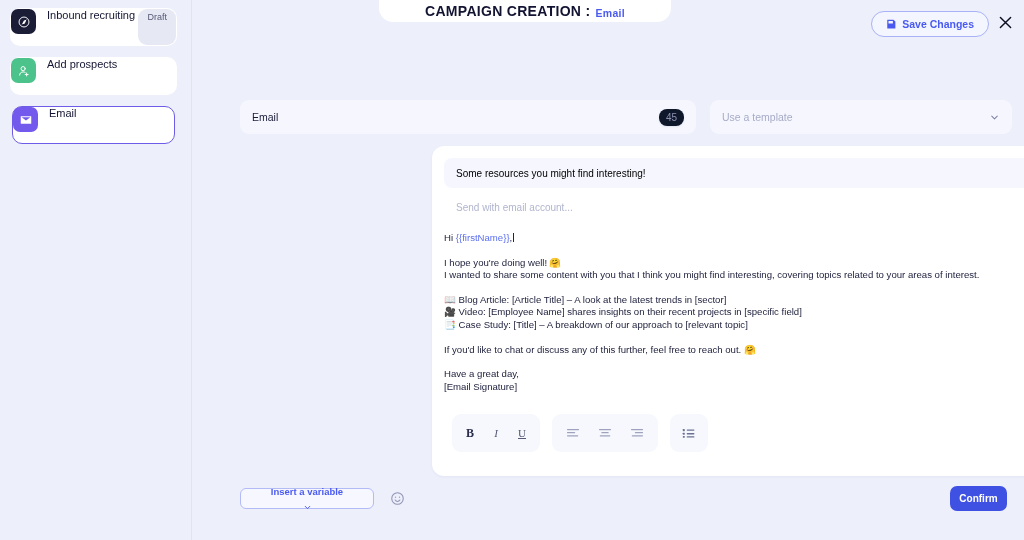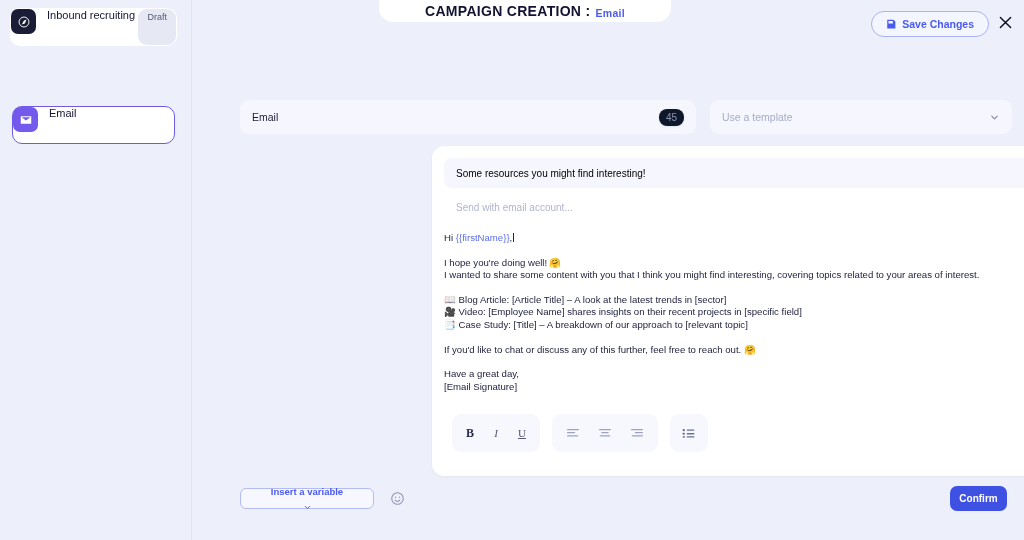--- a/index.html
+++ b/index.html
@@ -213,20 +213,30 @@
         <svg width="14" height="14" viewBox="0 0 24 24" fill="none" stroke="#ffffff" stroke-width="1.6">
           <circle cx="12" cy="12" r="8.5"></circle>
           <path d="M15.5 8.5 L9.5 15.5" stroke-linecap="round"></path>
           <path d="M15.5 8.5 C13 8 10 10 9.5 15.5 C12 16 15 14 15.5 8.5Z" fill="#ffffff" stroke="none"></path>
         </svg>
       </span>
       <span class="nm">Inbound recruiting</span>
       <span class="badge-draft">Draft</span>
     </div>
 
+    <div class="step step-1">
+      <span class="sq sq-green">
+        <svg width="14" height="14" viewBox="0 0 24 24" fill="none" stroke="#ffffff" stroke-width="1.7" stroke-linecap="round">
+          <circle cx="10.5" cy="8" r="3.6"></circle>
+          <path d="M4.5 19c0-3.3 2.7-5.4 6-5.4 1.3 0 2.5.3 3.5.9"></path>
+          <path d="M16.5 15.5v5M14 18h5"></path>
+        </svg>
+      </span>
+      <span class="nm">Add prospects</span>
+    </div>
 
     <div class="step step-2">
       <span class="sq sq-purple">
         <svg width="14" height="14" viewBox="0 0 24 24" fill="#ffffff">
           <path d="M3 5.5h18v13H3v-13zm1.6 1.6 7.4 5.6 7.4-5.6H4.6z"></path>
         </svg>
       </span>
       <span class="nm">Email</span>
     </div>
   </div>

